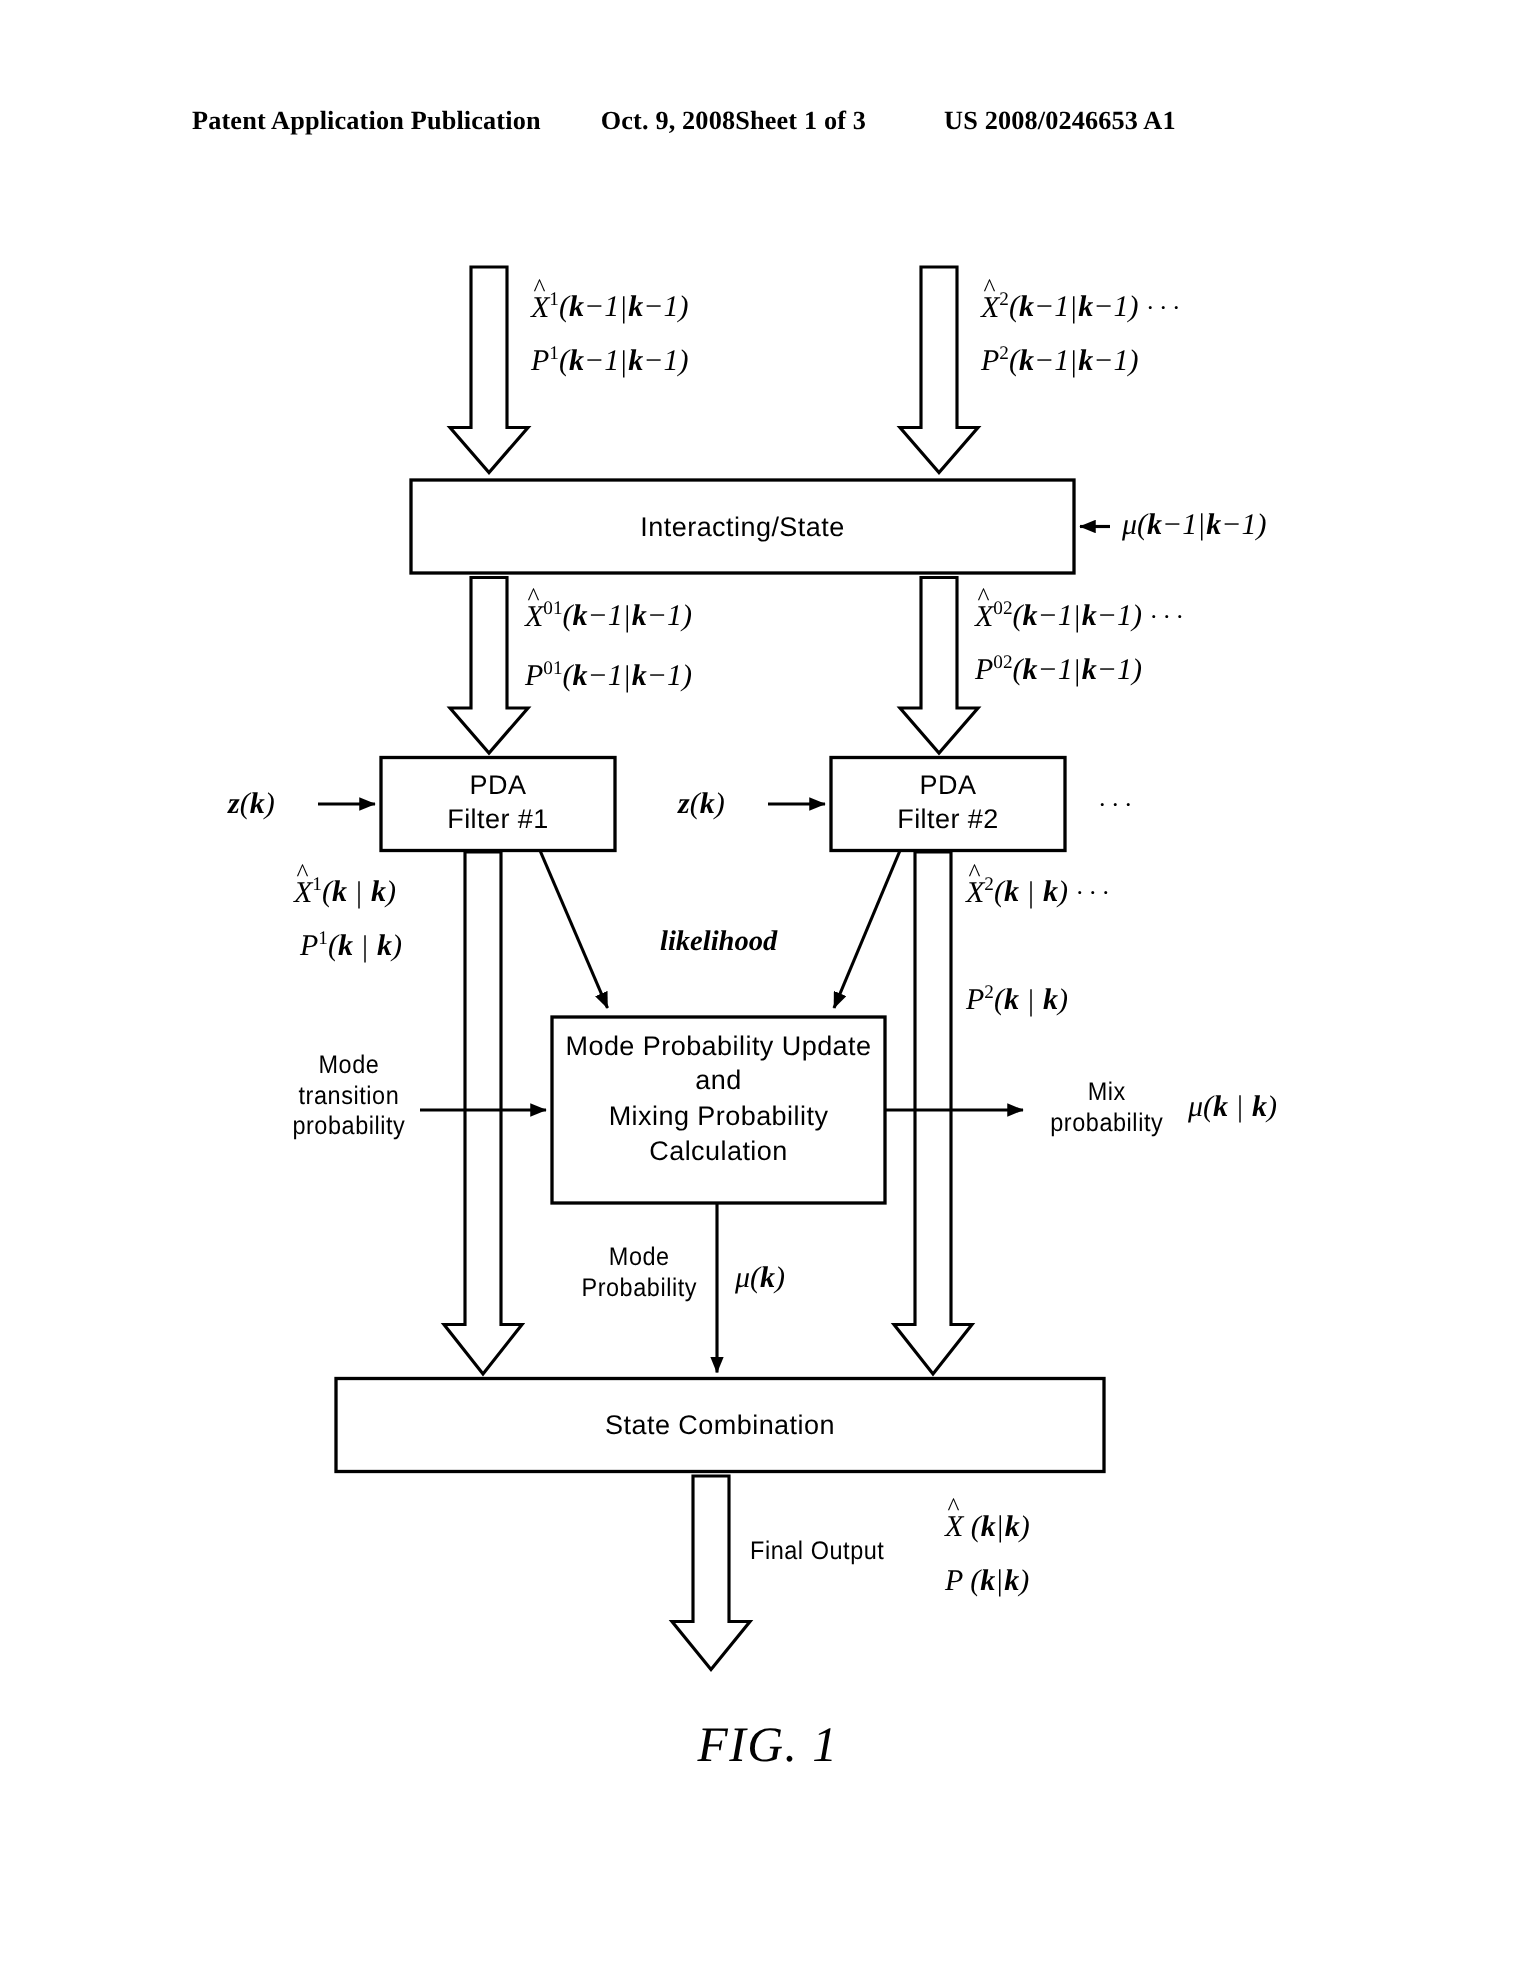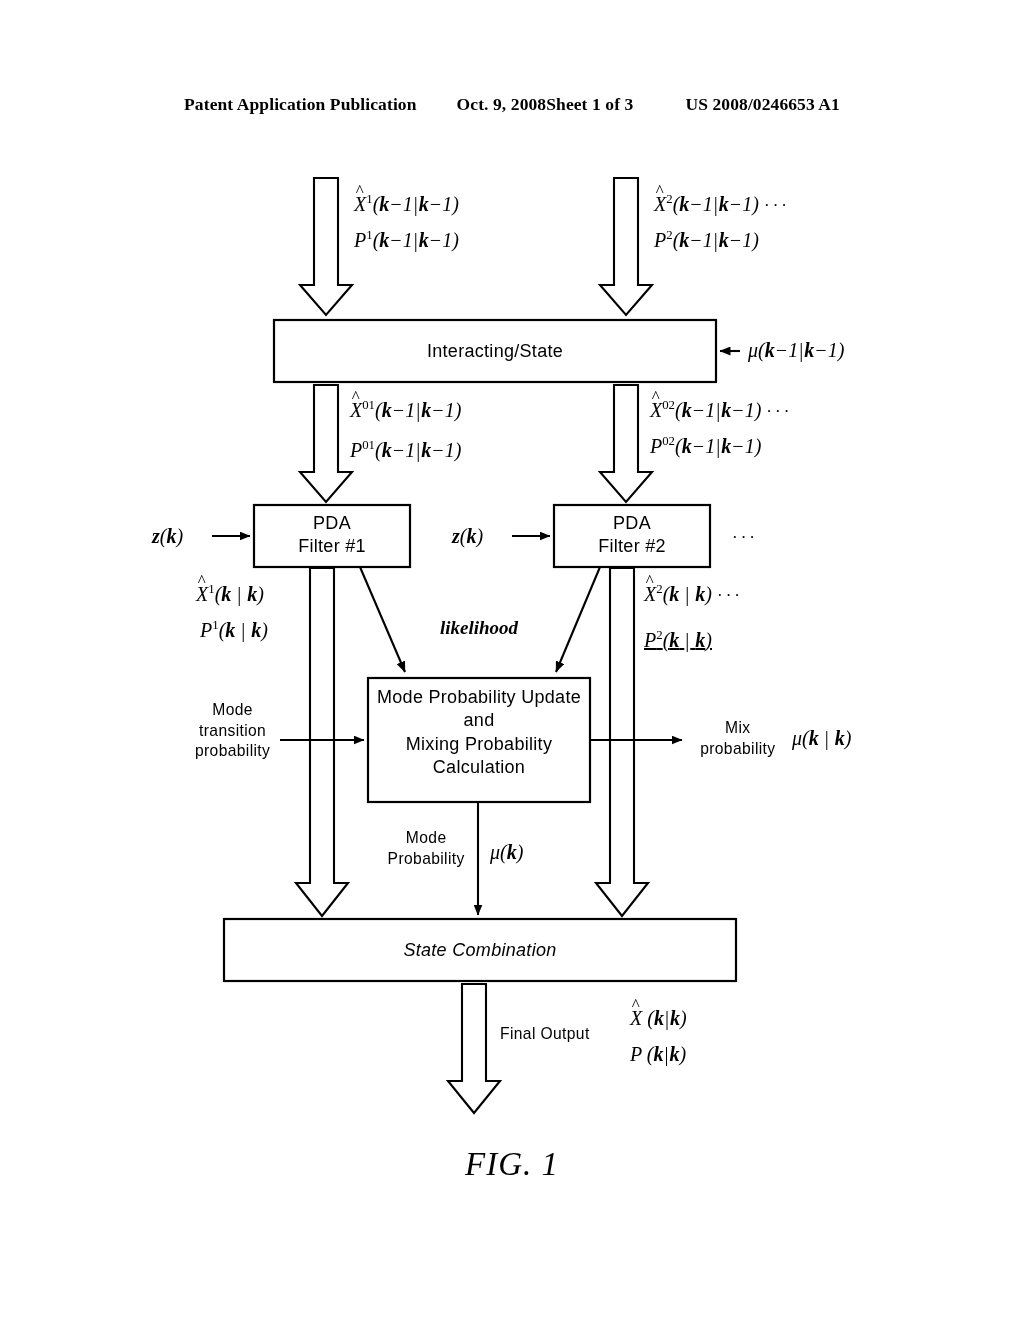--- a/index.html
+++ b/index.html
@@ -12,32 +12,31 @@
     height: 1320px;
     position: relative;
     font-family: "Liberation Sans", sans-serif;
     color: #000000;
     overflow: hidden;
   }
 
   
   #page-header {
     position: absolute;
-    top: 94px;
+    top: 70px;
     left: 128px;
     width: 768px;
     height: 26px;
     font-family: "Liberation Serif", serif;
     font-weight: bold;
     font-size: 17.5px;
     letter-spacing: 0.1px;
     white-space: nowrap;
     display: flex;
     align-items: baseline;
-    justify-content: center;
   }
   #page-header .h-pub  { }
   #page-header .h-date { margin-left: 40px; }
   #page-header .h-sheet{ }
   #page-header .h-pat  { margin-left: 52px; }
 
   
   #diagram {
     position: absolute;
     top: 0;
@@ -249,21 +248,21 @@
 <div class="lbl math" style="left:196px; top:582px;">
   <span class="hat">X<span class="hatmark">^</span></span><sup>1</sup>(<span class="bold">k</span> <span class="bar">|</span> <span class="bold">k</span>)
 </div>
 <div class="lbl math" style="left:200px; top:618px;">
   P<sup>1</sup>(<span class="bold">k</span> <span class="bar">|</span> <span class="bold">k</span>)
 </div>
 
 <div class="lbl math" style="left:644px; top:582px;">
   <span class="hat">X<span class="hatmark">^</span></span><sup>2</sup>(<span class="bold">k</span> <span class="bar">|</span> <span class="bold">k</span>) <span class="dots">···</span>
 </div>
-<div class="lbl math" style="left:644px; top:628px;text-decoration:underline;">
+<div class="lbl math" style="left:644px; top:654px;">
   P<sup>2</sup>(<span class="bold">k</span> <span class="bar">|</span> <span class="bold">k</span>)
 </div>
 
 <div class="lbl italic-note" style="left:440px; top:616px;">likelihood</div>
 
 <div class="lbl tech" style="left:182px; top:700px; width:110px; text-align:center;">
   <div>Mode</div>
   <div>transition</div>
   <div>probability</div>
 </div>
@@ -284,21 +283,21 @@
 </div>
 
 <div class="lbl tech" style="left:382px; top:828px; width:96px; text-align:center;">
   <div>Mode</div>
   <div>Probability</div>
 </div>
 <div class="lbl math" style="left:490px; top:840px;">
   μ(<span class="bold">k</span>)
 </div>
 
-<div class="box-text" style="left:224px; top:939px; width:512px;font-style:italic;">State Combination</div>
+<div class="box-text" style="left:224px; top:939px; width:512px;">State Combination</div>
 
 <div class="lbl tech" style="left:500px; top:1024px;">Final Output</div>
 <div class="lbl math" style="left:630px; top:1006px;">
   <span class="hat">X<span class="hatmark">^</span></span> (<span class="bold">k</span><span class="bar">|</span><span class="bold">k</span>)
 </div>
 <div class="lbl math" style="left:630px; top:1042px;">
   P (<span class="bold">k</span><span class="bar">|</span><span class="bold">k</span>)
 </div>
 
 <div id="fig-caption">FIG. 1</div>

